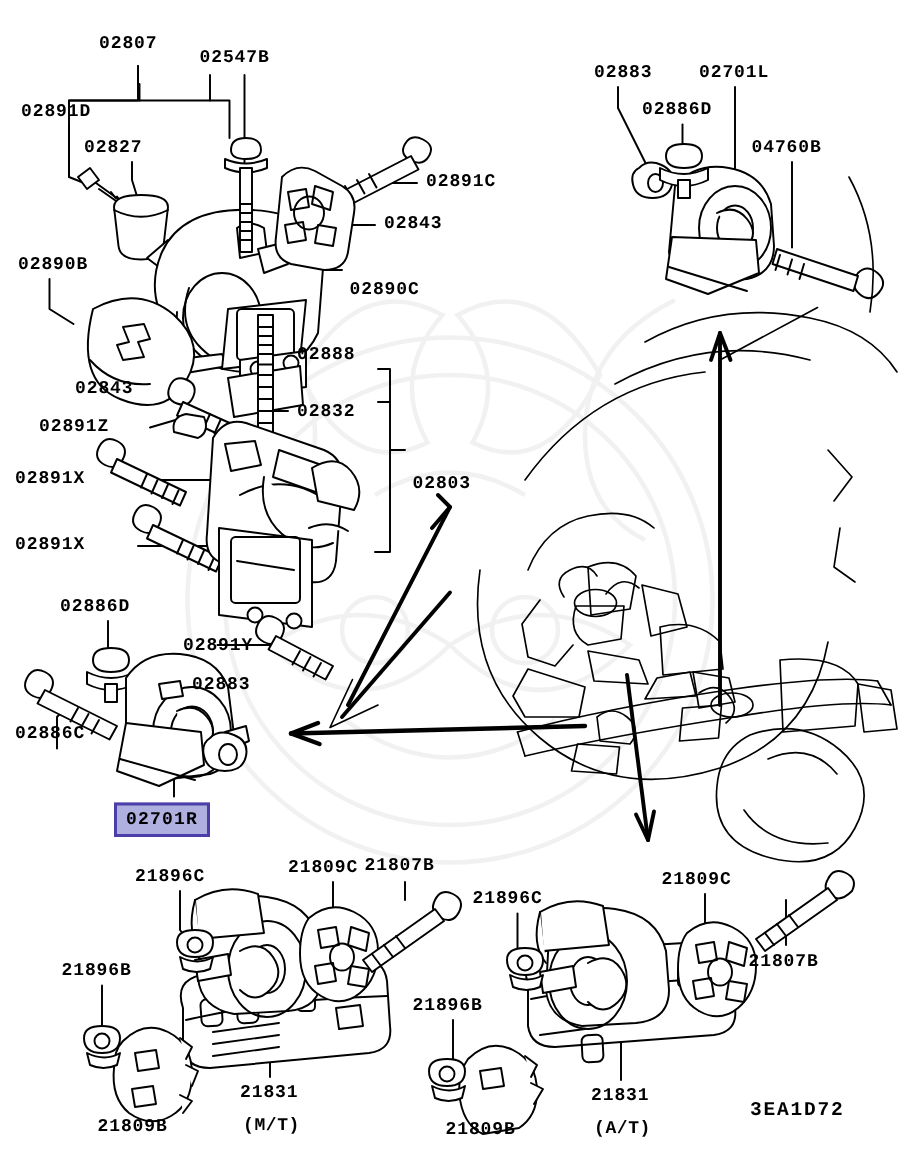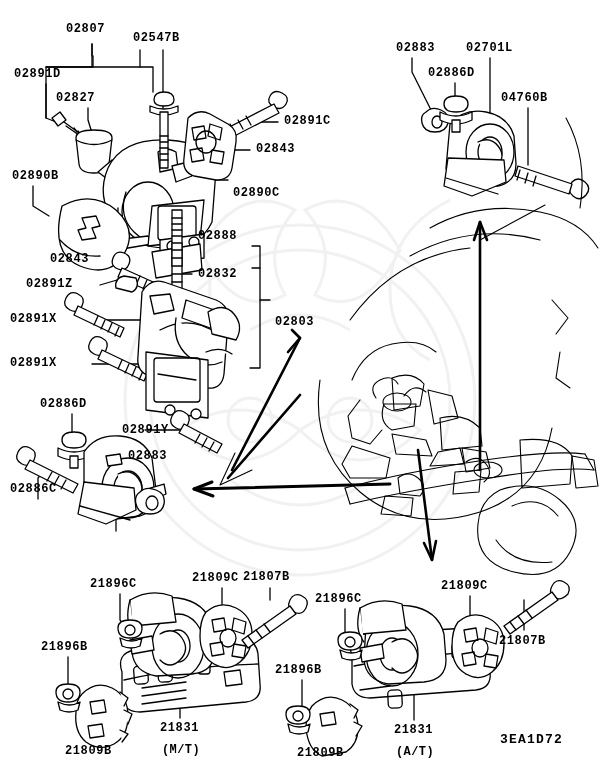--- a/index.html
+++ b/index.html
@@ -470,18 +470,19 @@
       <div class="lbl" style="left: 441px; top: 580px;">21809C</div>
       <div class="lbl" style="left: 90px; top: 578px;">21896C</div>
       <div class="lbl" style="left: 315px; top: 593px;">21896C</div>
       <div class="lbl" style="left: 499px; top: 635px;">21807B</div>
       <div class="lbl" style="left: 41px; top: 641px;">21896B</div>
       <div class="lbl" style="left: 275px; top: 664px;">21896B</div>
       <div class="lbl" style="left: 160px; top: 722px;">21831</div>
       <div class="lbl" style="left: 394px; top: 724px;">21831</div>
       <div class="lbl" style="left: 65px; top: 745px;">21809B</div>
       <div class="lbl" style="left: 297px; top: 747px;">21809B</div>
+      <div class="lbl hl" style="left: 76px; top: 535px; background: rgb(176, 176, 224); border-color: rgb(74, 63, 168);">02701R</div>
       <div class="lbl paren" style="left: 162px; top: 744px;">(M/T)</div>
       <div class="lbl paren" style="left: 396px; top: 746px;">(A/T)</div>
       <div class="lbl code" style="left: 500px; top: 733px;">3EA1D72</div>
     </div>
 
 </div>
 
 </body></html>

